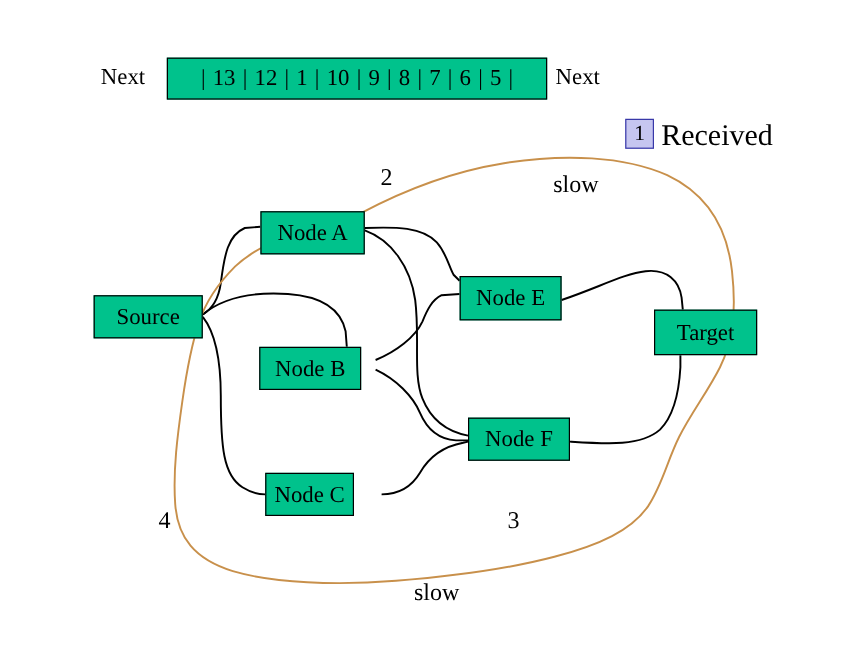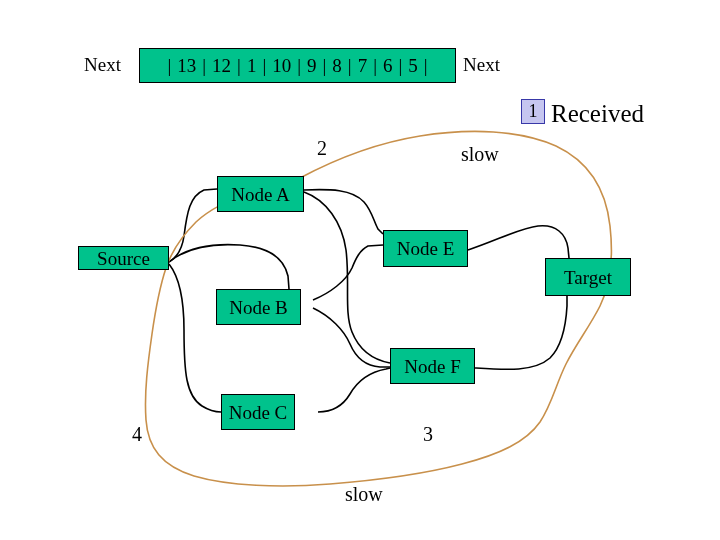--- a/index.html
+++ b/index.html
@@ -104,21 +104,21 @@
         <span class="sep">|</span>
       </div>
   </div>
 
   <div id="next-label">Next</div>
 
   <div id="recv-badge">1</div>
   <div id="recv-text">Received</div>
 
   <div id="node-layer">
-      <div class="node" style="left: 78px; top: 246px; width: 91px; height: 24px;">
+      <div class="node" style="left: 78px; top: 246px; width: 91px; height: 36px;">
         <span>Source</span>
       </div>
       <div class="node" style="left: 217px; top: 176px; width: 87px; height: 36px;">
         <span>Node A</span>
       </div>
       <div class="node" style="left: 216px; top: 289px; width: 85px; height: 36px;">
         <span>Node B</span>
       </div>
       <div class="node" style="left: 221px; top: 394px; width: 74px; height: 36px;">
         <span>Node C</span>

